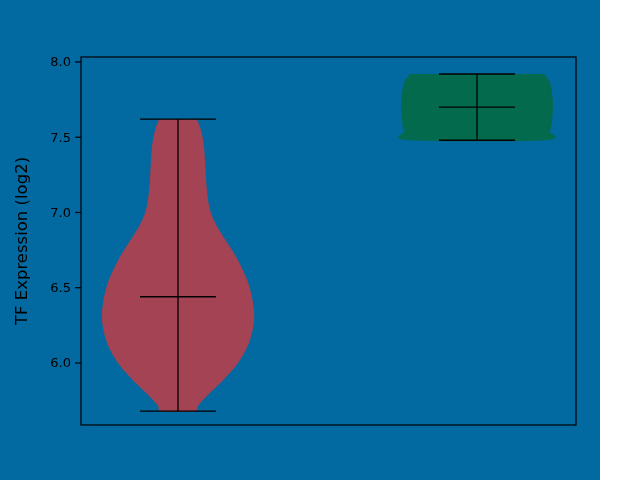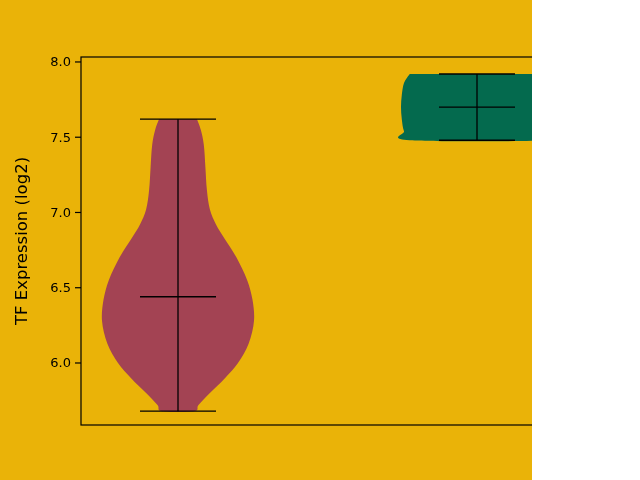--- a/index.html
+++ b/index.html
@@ -3,23 +3,23 @@
 <meta charset="utf-8">
 <style>
   html, body {
     margin: 0;
     padding: 0;
     background: #ffffff;
     font-family: "DejaVu Sans", "Liberation Sans", sans-serif;
   }
   .figure {
     position: relative;
-    width: 532px;
+    width: 600px;
     height: 480px;
-    background: #eab308;
+    background: #0369a1;
     overflow: hidden;
   }
   svg text {
     font-family: "DejaVu Sans", "Liberation Sans", sans-serif;
     fill: #000000;
   }
 </style>
 </head>
 <body>
 

